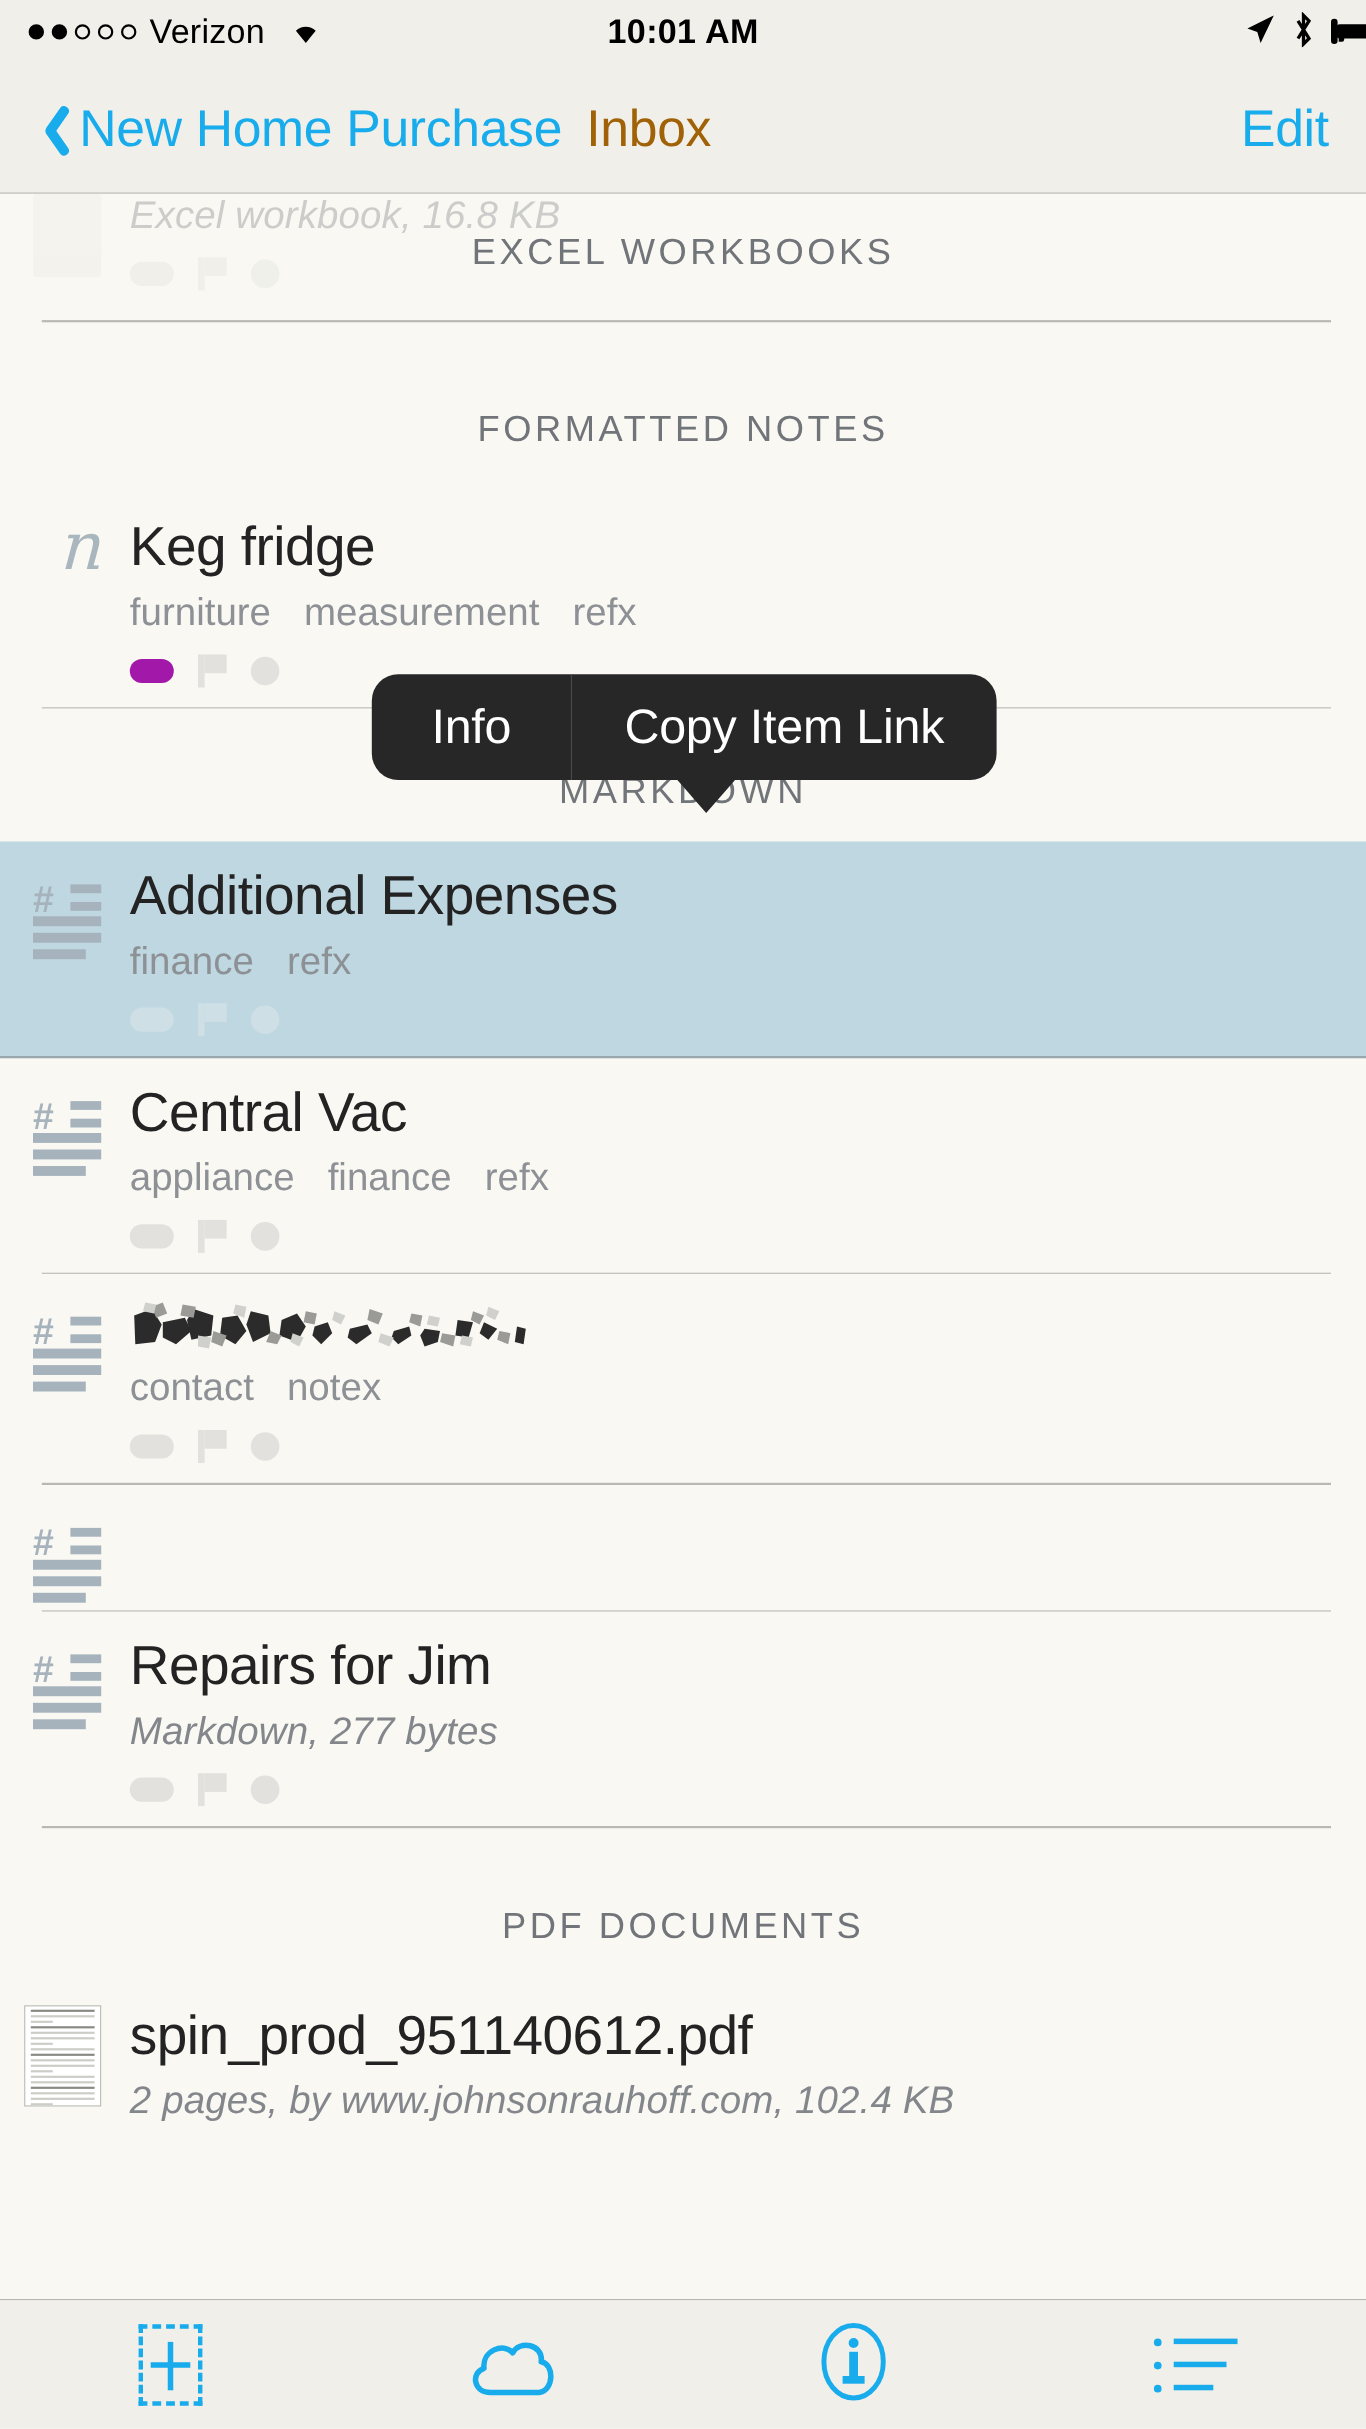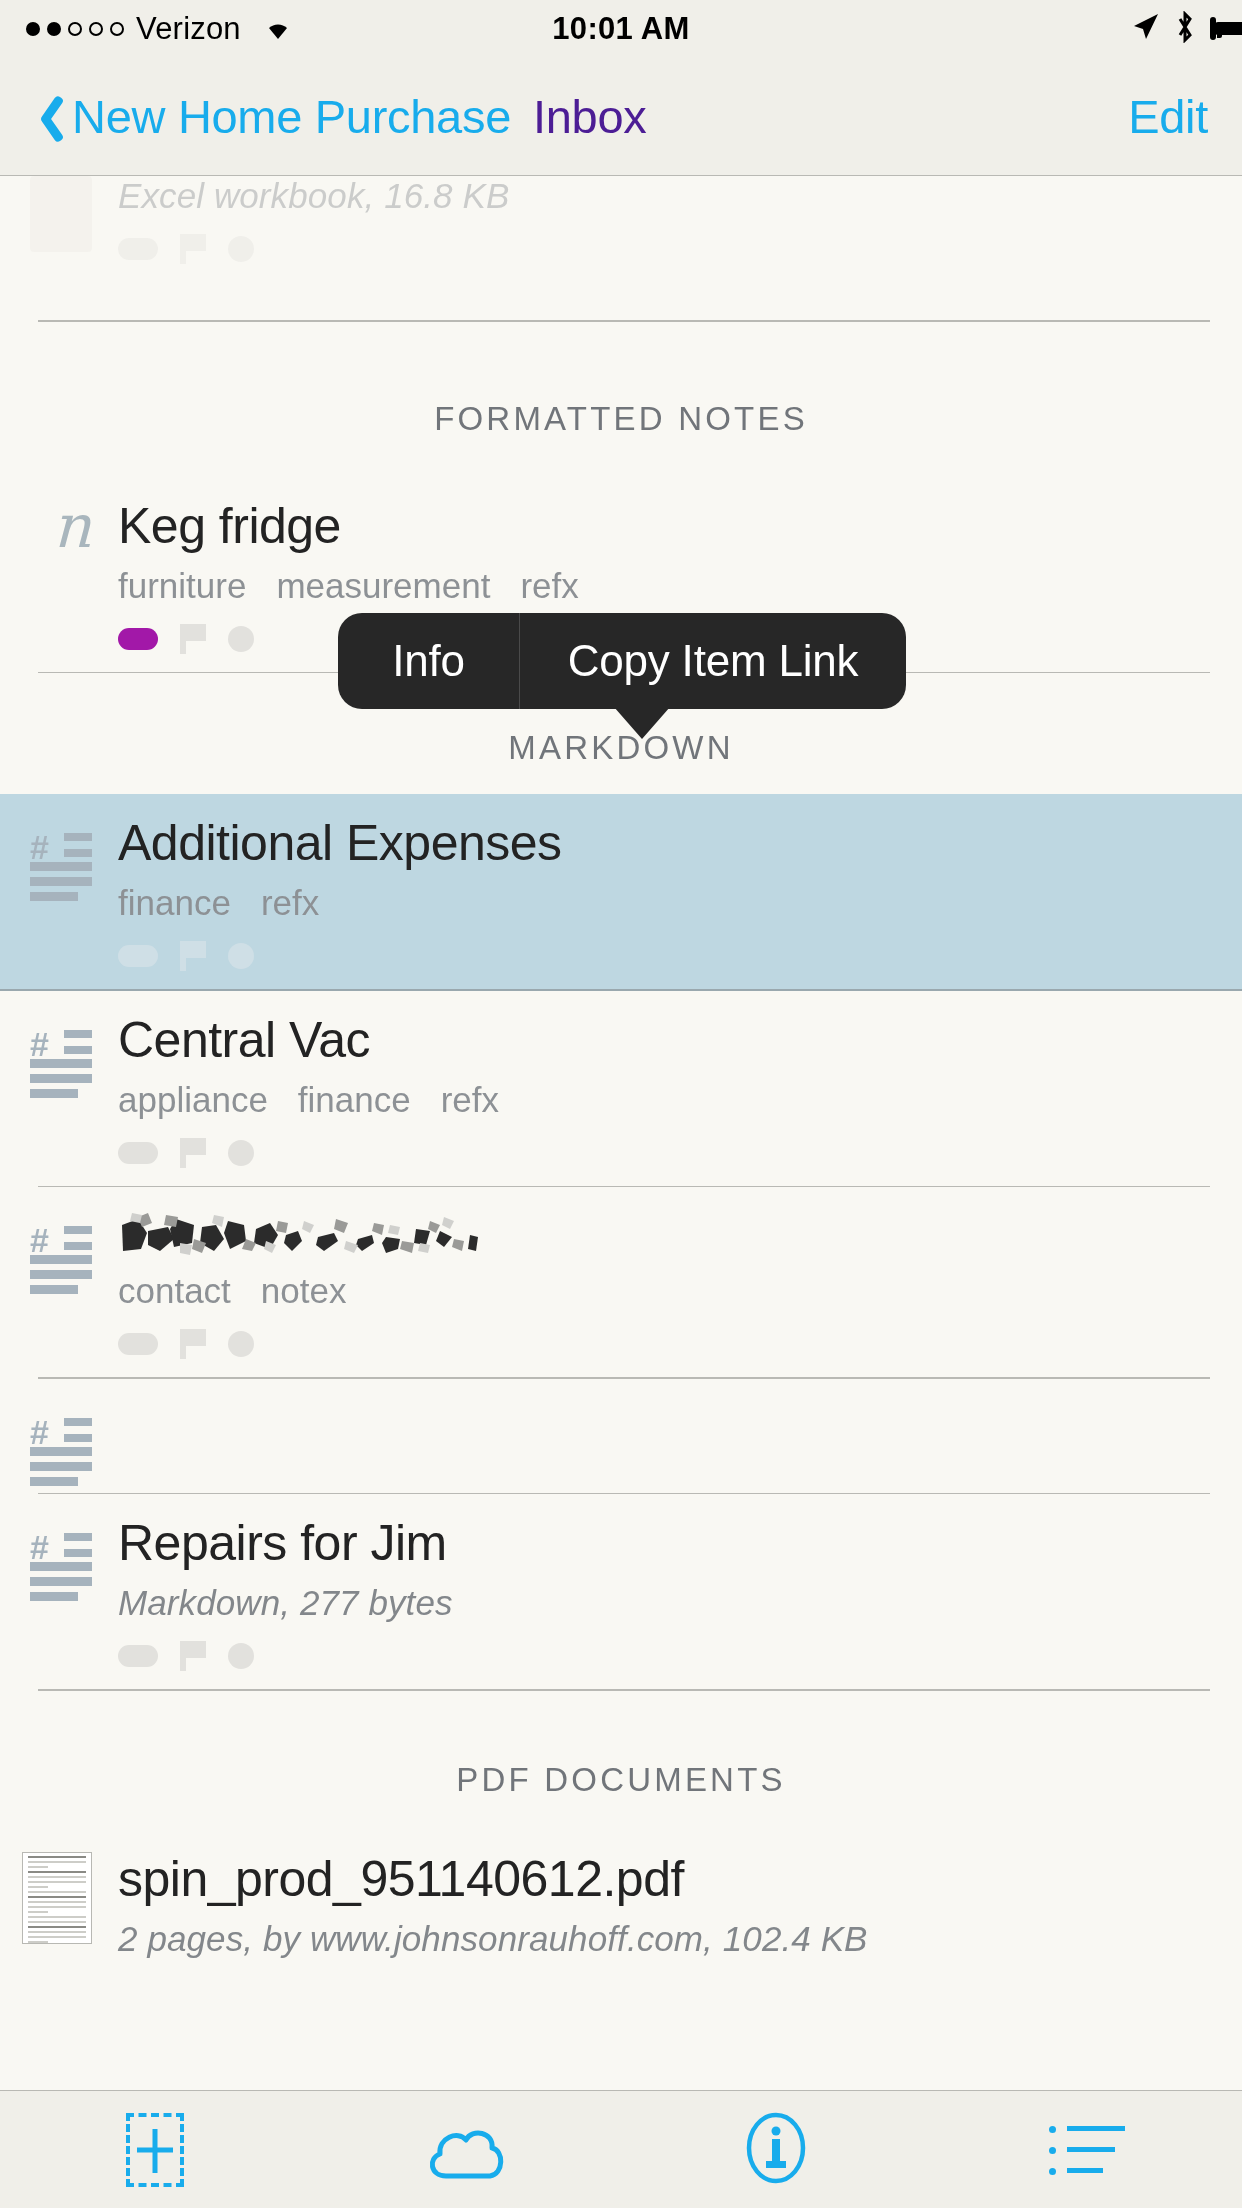--- a/index.html
+++ b/index.html
@@ -43,21 +43,21 @@
     display:flex; align-items:center;
   }
   .nav-back{ display:flex; align-items:center; margin-left:26px; }
   .chev{ width:36px; height:52px; position:relative; margin-right:10px; }
   .chev:before, .chev:after{
     content:""; position:absolute; left:13px; width:9px; height:30px; background:#18acec; border-radius:4px;
   }
   .chev:before{ top:1px; transform:rotate(35deg); transform-origin:bottom center;}
   .chev:after{ top:25px; transform:rotate(-35deg); transform-origin:top center;}
   .back-label{ font-size:47px; color:#18acec; letter-spacing:-.3px; }
-  .nav-title{ font-size:47px; color:#4c1d95; margin-left:22px; letter-spacing:-.3px; }
+  .nav-title{ font-size:47px; color:#a16207; margin-left:22px; letter-spacing:-.3px; }
   .nav-edit{ position:absolute; right:34px; font-size:47px; color:#18acec; letter-spacing:-.3px; }
 
   
   .content{ position:absolute; top:176px; left:0; width:1242px; bottom:118px; background:#f9f8f3; overflow:hidden; }
 
   .sect-header{
     text-align:center; color:#71757a;
     font-size:33px; letter-spacing:3.2px;
     padding:0; line-height:1;
   }
@@ -197,20 +197,21 @@
           <div class="row-sub ital" style="margin-top:0;font-size:35px;">Excel workbook, 16.8 KB</div>
           <div class="marks">
             <span class="mk-pill"></span>
             <span class="mk-flag"></span>
             <span class="mk-dot"></span>
           </div>
         </div>
       </div>
     </div>
 
+    <div class="sect-header" style="margin-top:-62px;">EXCEL WORKBOOKS</div>
     <div class="divider" style="margin-top:46px;"></div>
 
     <div class="sect-header" style="margin-top:80px;">FORMATTED NOTES</div>
 
     <div class="row" style="margin-top:42px;">
       <div class="row-inner">
         <div class="row-icon" style="padding-top:2px;">
           <span class="n-icon">n</span>
         </div>
         <div class="row-body">

